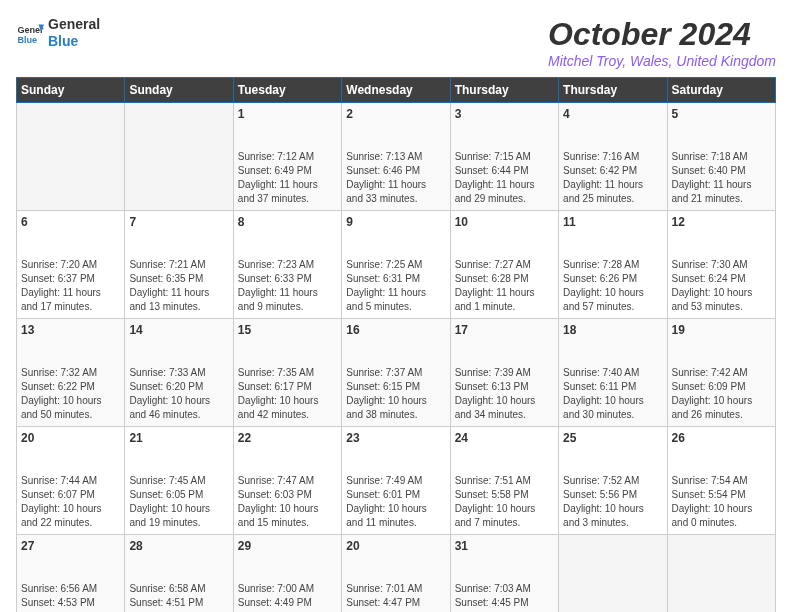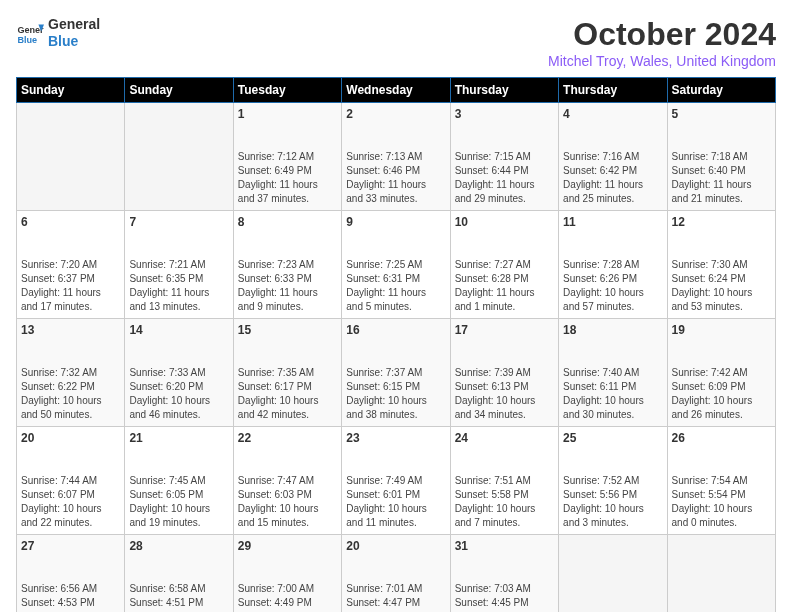--- a/index.html
+++ b/index.html
@@ -25,38 +25,38 @@
       font-size: 14px;
       font-weight: bold;
       color: #333;
       line-height: 1.2;
     }
     .logo-icon {
       width: 28px;
       height: 28px;
     }
     .title-block {
-      text-align: right;
+      font-style: italic;
     }
     .month-title {
       font-size: 32px;
       font-weight: bold;
       color: #333;
     }
     .subtitle {
       font-size: 14px;
       color: #8b5cf6;
     }
     table {
       width: 100%;
       border-collapse: collapse;
       table-layout: fixed;
     }
     thead th {
-      background: #000000;
+      background: #404040;
       color: #fff;
       font-size: 12px;
       font-weight: bold;
       padding: 5px 4px;
       text-align: left;
       border: 1px solid #1e6aab;
     }
     tbody td {
       border: 1px solid #ccc;
       vertical-align: top;

